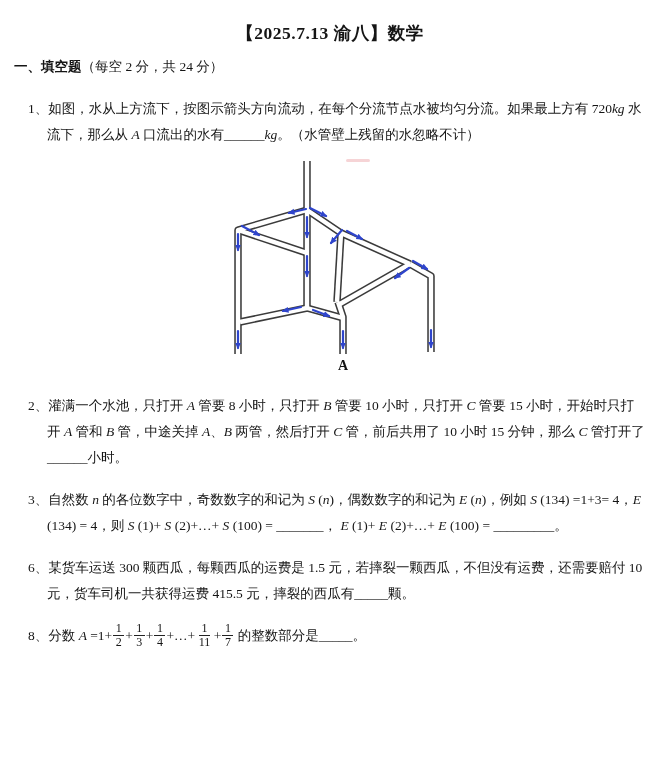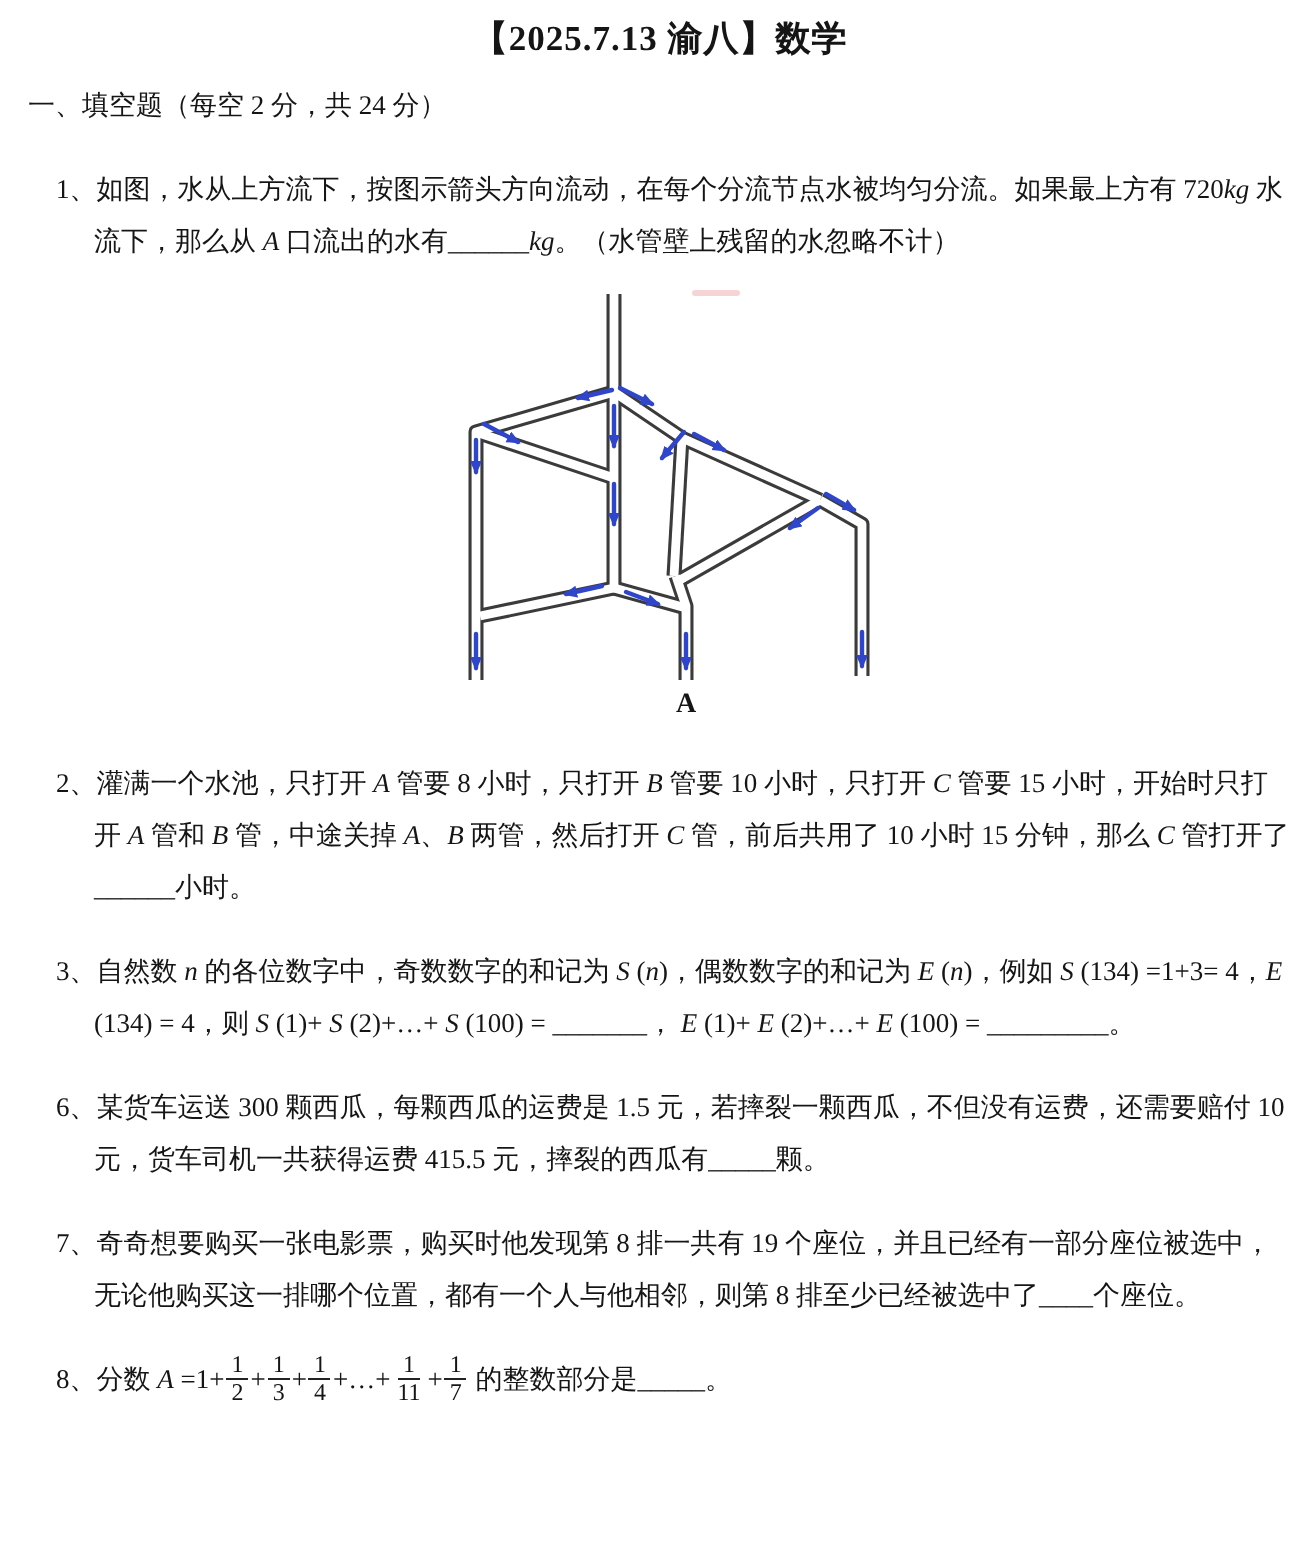--- a/index.html
+++ b/index.html
@@ -1,27 +1,27 @@
 <!DOCTYPE html>
 <html><head>
 <meta charset="utf-8">
 <style>
   html,body{margin:0;padding:0;background:#ffffff;}
   body{
     width:658px;height:779px;overflow:hidden;
     font-family:"Liberation Serif","DejaVu Serif",serif;
     font-size:13.5px;line-height:26px;color:#151515;
   }
-  .page{padding:5px 12px 0 14px;}
+  .page{padding:19px 12px 0 14px;}
   .title{
     text-align:center;font-size:17.5px;font-weight:bold;
     margin:2px 0 9px 0;line-height:24px;letter-spacing:.5px;
   }
   .section-heading{margin:0 0 7px 0;}
-  .bold{font-weight:normal;}
+  .bold{font-weight:bold;}
   .var{font-style:italic;}
   .question{margin:16px 0 9px 0;padding-left:33px;text-indent:-19px;}
   .q-frac{margin-bottom:7px;}
   .frac{
     display:inline-flex;flex-direction:column;align-items:center;
     vertical-align:middle;line-height:1.12;font-size:12px;
     text-indent:0;margin:0 1px;position:relative;top:-1px;
   }
   .frac .fn{border-bottom:1.2px solid #222;padding:0 2.5px;}
   .frac .fd{padding:0 2.5px;}
@@ -93,21 +93,20 @@
         <line x1="421" y1="283" x2="421" y2="300" marker-end="url(#ah)"></line>
       </g>
 
       <text x="333" y="323" text-anchor="middle" font-size="14" font-weight="bold" fill="#151515">A</text>
     </svg>
   </div>
 
   <p class="question"><span>2、灌满一个水池，只打开 </span><span class="var">A</span><span> 管要 8 小时，只打开 </span><span class="var">B</span><span> 管要 10 小时，只打开 </span><span class="var">C</span><span> 管要 15 小时，开始时只打开 </span><span class="var">A</span><span> 管和 </span><span class="var">B</span><span> 管，中途关掉 </span><span class="var">A</span><span>、</span><span class="var">B</span><span> 两管，然后打开 </span><span class="var">C</span><span> 管，前后共用了 10 小时 15 分钟，那么 </span><span class="var">C</span><span> 管打开了______小时。</span></p>
   <p class="question"><span>3、自然数 </span><span class="var">n</span><span> 的各位数字中，奇数数字的和记为 </span><span class="var">S</span><span> (</span><span class="var">n</span><span>)，偶数数字的和记为 </span><span class="var">E</span><span> (</span><span class="var">n</span><span>)，例如 </span><span class="var">S</span><span> (134) =1+3= 4，</span><span class="var">E</span><span> (134) = 4，则 </span><span class="var">S</span><span> (1)+ </span><span class="var">S</span><span> (2)+…+ </span><span class="var">S</span><span> (100) = _______，  </span><span class="var">E</span><span> (1)+ </span><span class="var">E</span><span> (2)+…+ </span><span class="var">E</span><span> (100) = _________。</span></p>
   <p class="question"><span>6、某货车运送 300 颗西瓜，每颗西瓜的运费是 1.5 元，若摔裂一颗西瓜，不但没有运费，还需要赔付 10 元，货车司机一共获得运费 415.5 元，摔裂的西瓜有_____颗。</span></p>
-  <p class="question"><span>7、奇奇想要购买一张电影票，购买时他发现第 8 排一共有 19 个座位，并且已经有一部分座位被选中，无论他购买这一排哪个位置，都有一个人与他相邻，则第 8 排至少已经被选中了____个座位。</span></p>
   <p class="question q-frac"><span>8、分数 </span><span class="var">A</span><span> =1+</span><span class="frac">
         <span class="fn">1</span>
         <span class="fd">2</span>
       </span><span>+</span><span class="frac">
         <span class="fn">1</span>
         <span class="fd">3</span>
       </span><span>+</span><span class="frac">
         <span class="fn">1</span>
         <span class="fd">4</span>
       </span><span>+…+</span><span class="frac">

